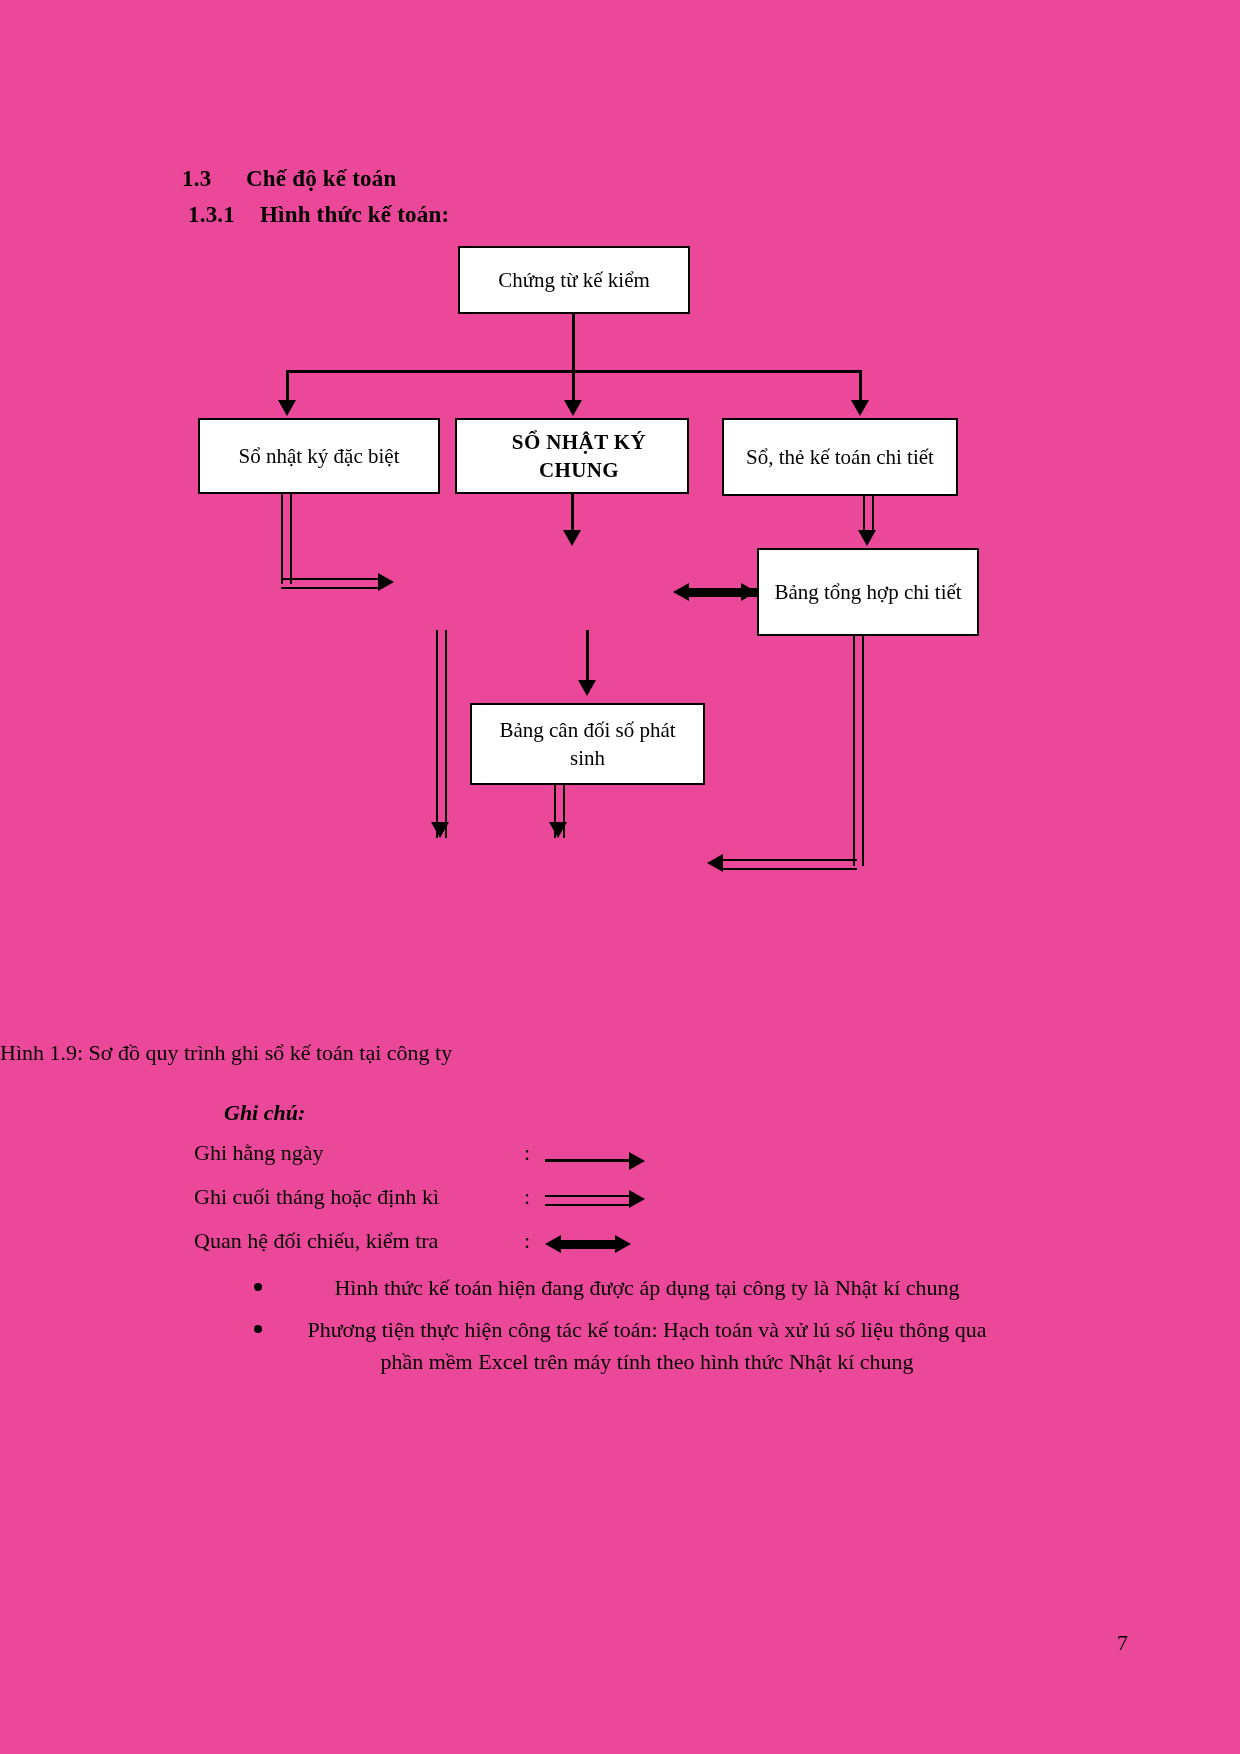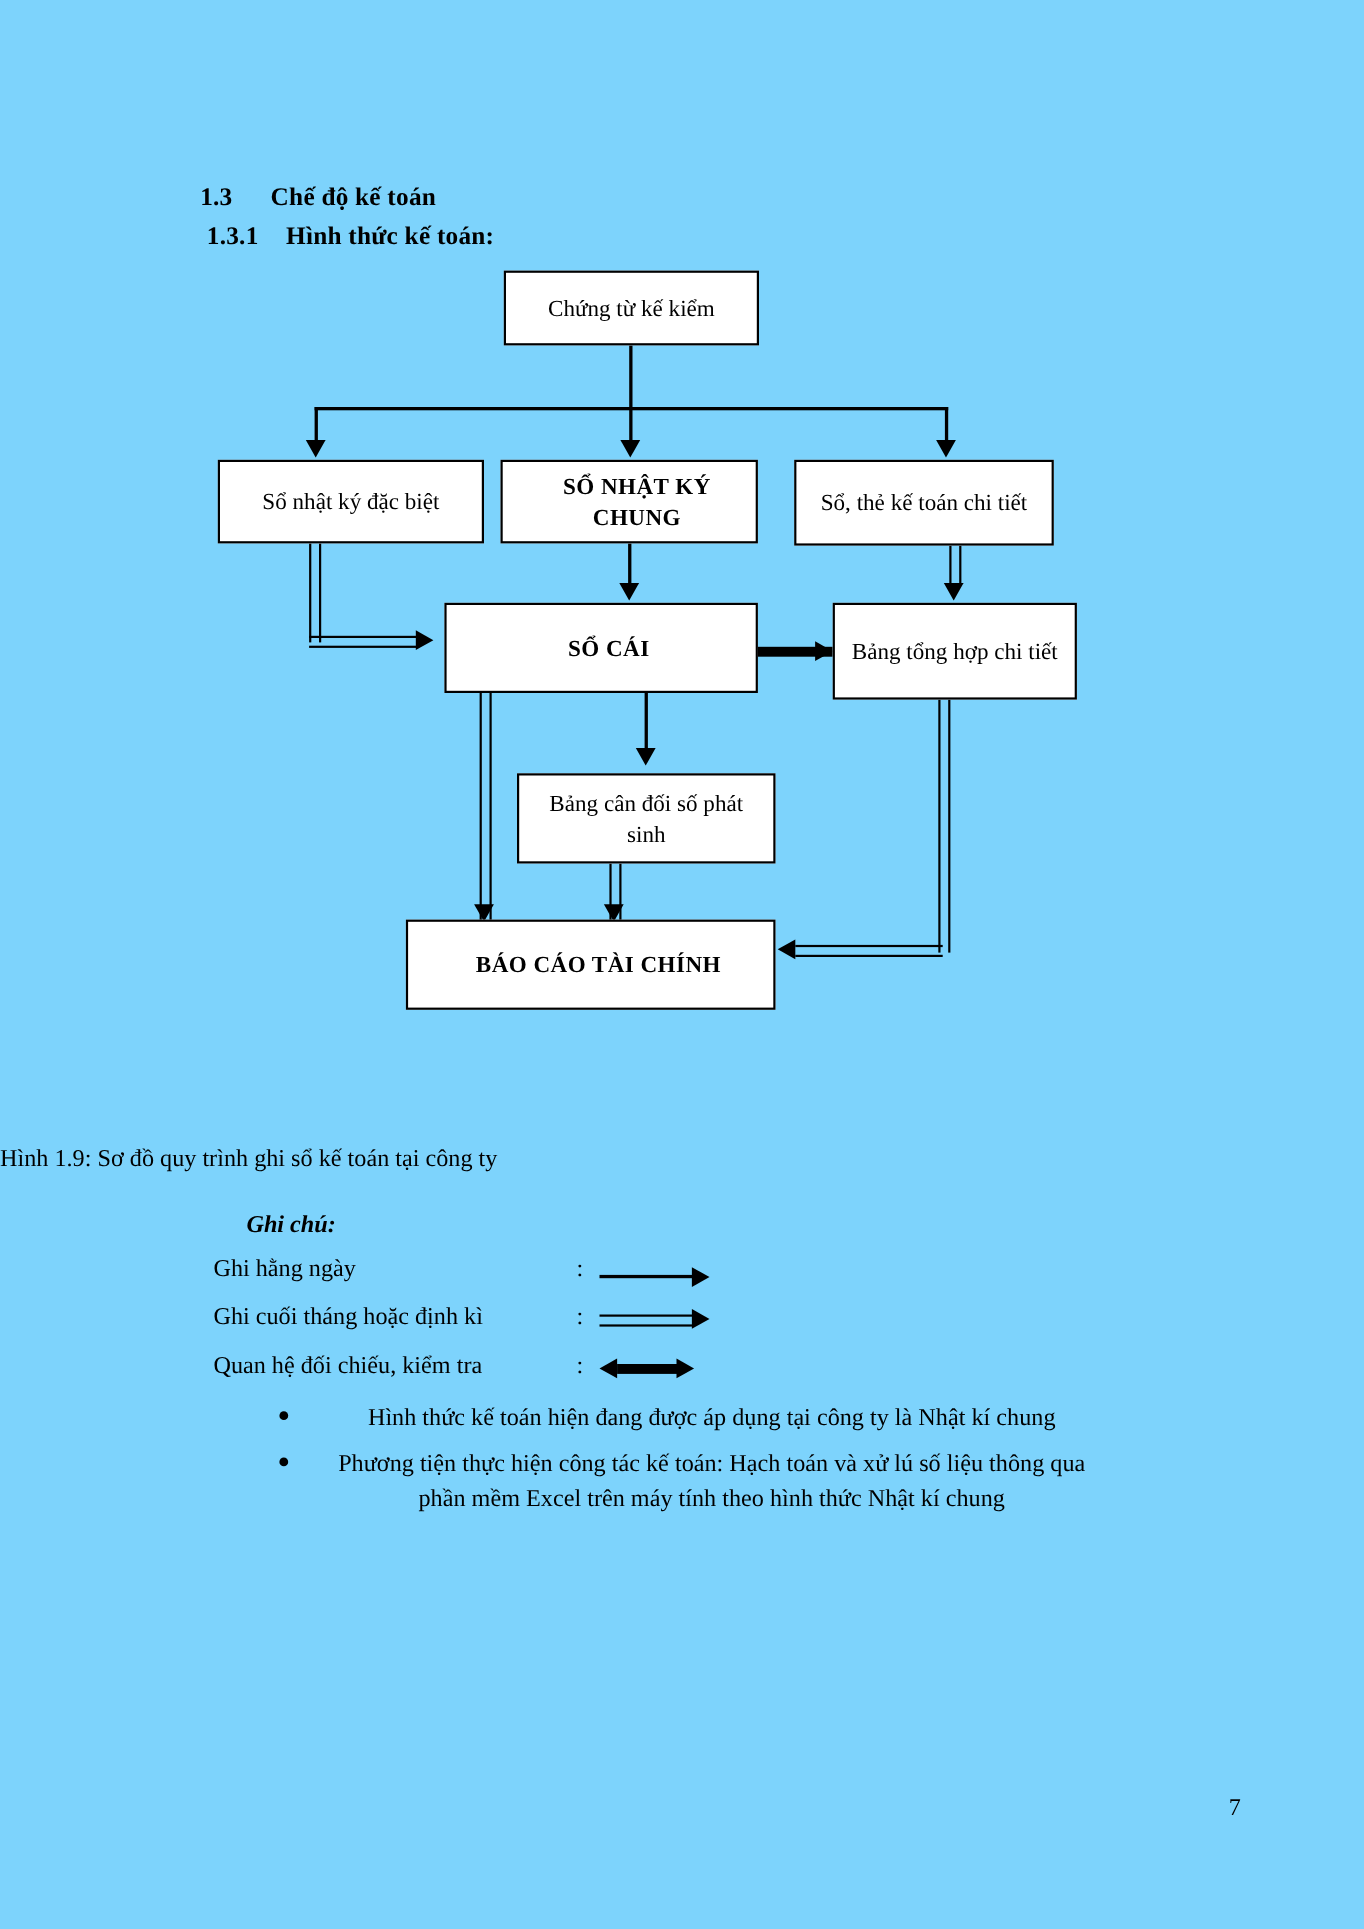--- a/index.html
+++ b/index.html
@@ -4,21 +4,21 @@
 <style>
   html, body {
     margin: 0;
     padding: 0;
     background: #ffffff;
   }
   .page {
     position: relative;
     width: 1240px;
     height: 1754px;
-    background: #7dd3fc;
+    background: #ec4899;
     font-family: "Liberation Serif", "DejaVu Serif", serif;
     color: #000000;
     overflow: hidden;
   }
 
   
   .heading {
     position: absolute;
     font-weight: bold;
     font-size: 23px;
@@ -231,31 +231,25 @@
     </div>
     <div class="node" id="n-sonhatky">
       <span>Sổ nhật ký đặc biệt</span>
     </div>
     <div class="node bold" id="n-sonhatkychung">
       <span>SỔ NHẬT KÝ CHUNG</span>
     </div>
     <div class="node" id="n-sothe">
       <span>Sổ, thẻ kế toán chi tiết</span>
     </div>
-    <div class="node bold" id="n-socai">
-      <span>SỔ CÁI</span>
-    </div>
     <div class="node" id="n-bangtonghop">
       <span>Bảng tổng hợp chi tiết</span>
     </div>
     <div class="node" id="n-bangcandoi">
       <span>Bảng cân đối số phát sinh</span>
-    </div>
-    <div class="node bold" id="n-baocao">
-      <span>BÁO CÁO TÀI CHÍNH</span>
     </div>
   </div>
 
   <div class="caption">Hình 1.9: Sơ đồ quy trình ghi sổ kế toán tại công ty</div>
 
   <div class="legend-title">Ghi chú:</div>
 
   <div class="legend-row" id="lg1">
     <span class="lbl">Ghi hằng ngày</span><span class="colon">:</span>
   </div>

